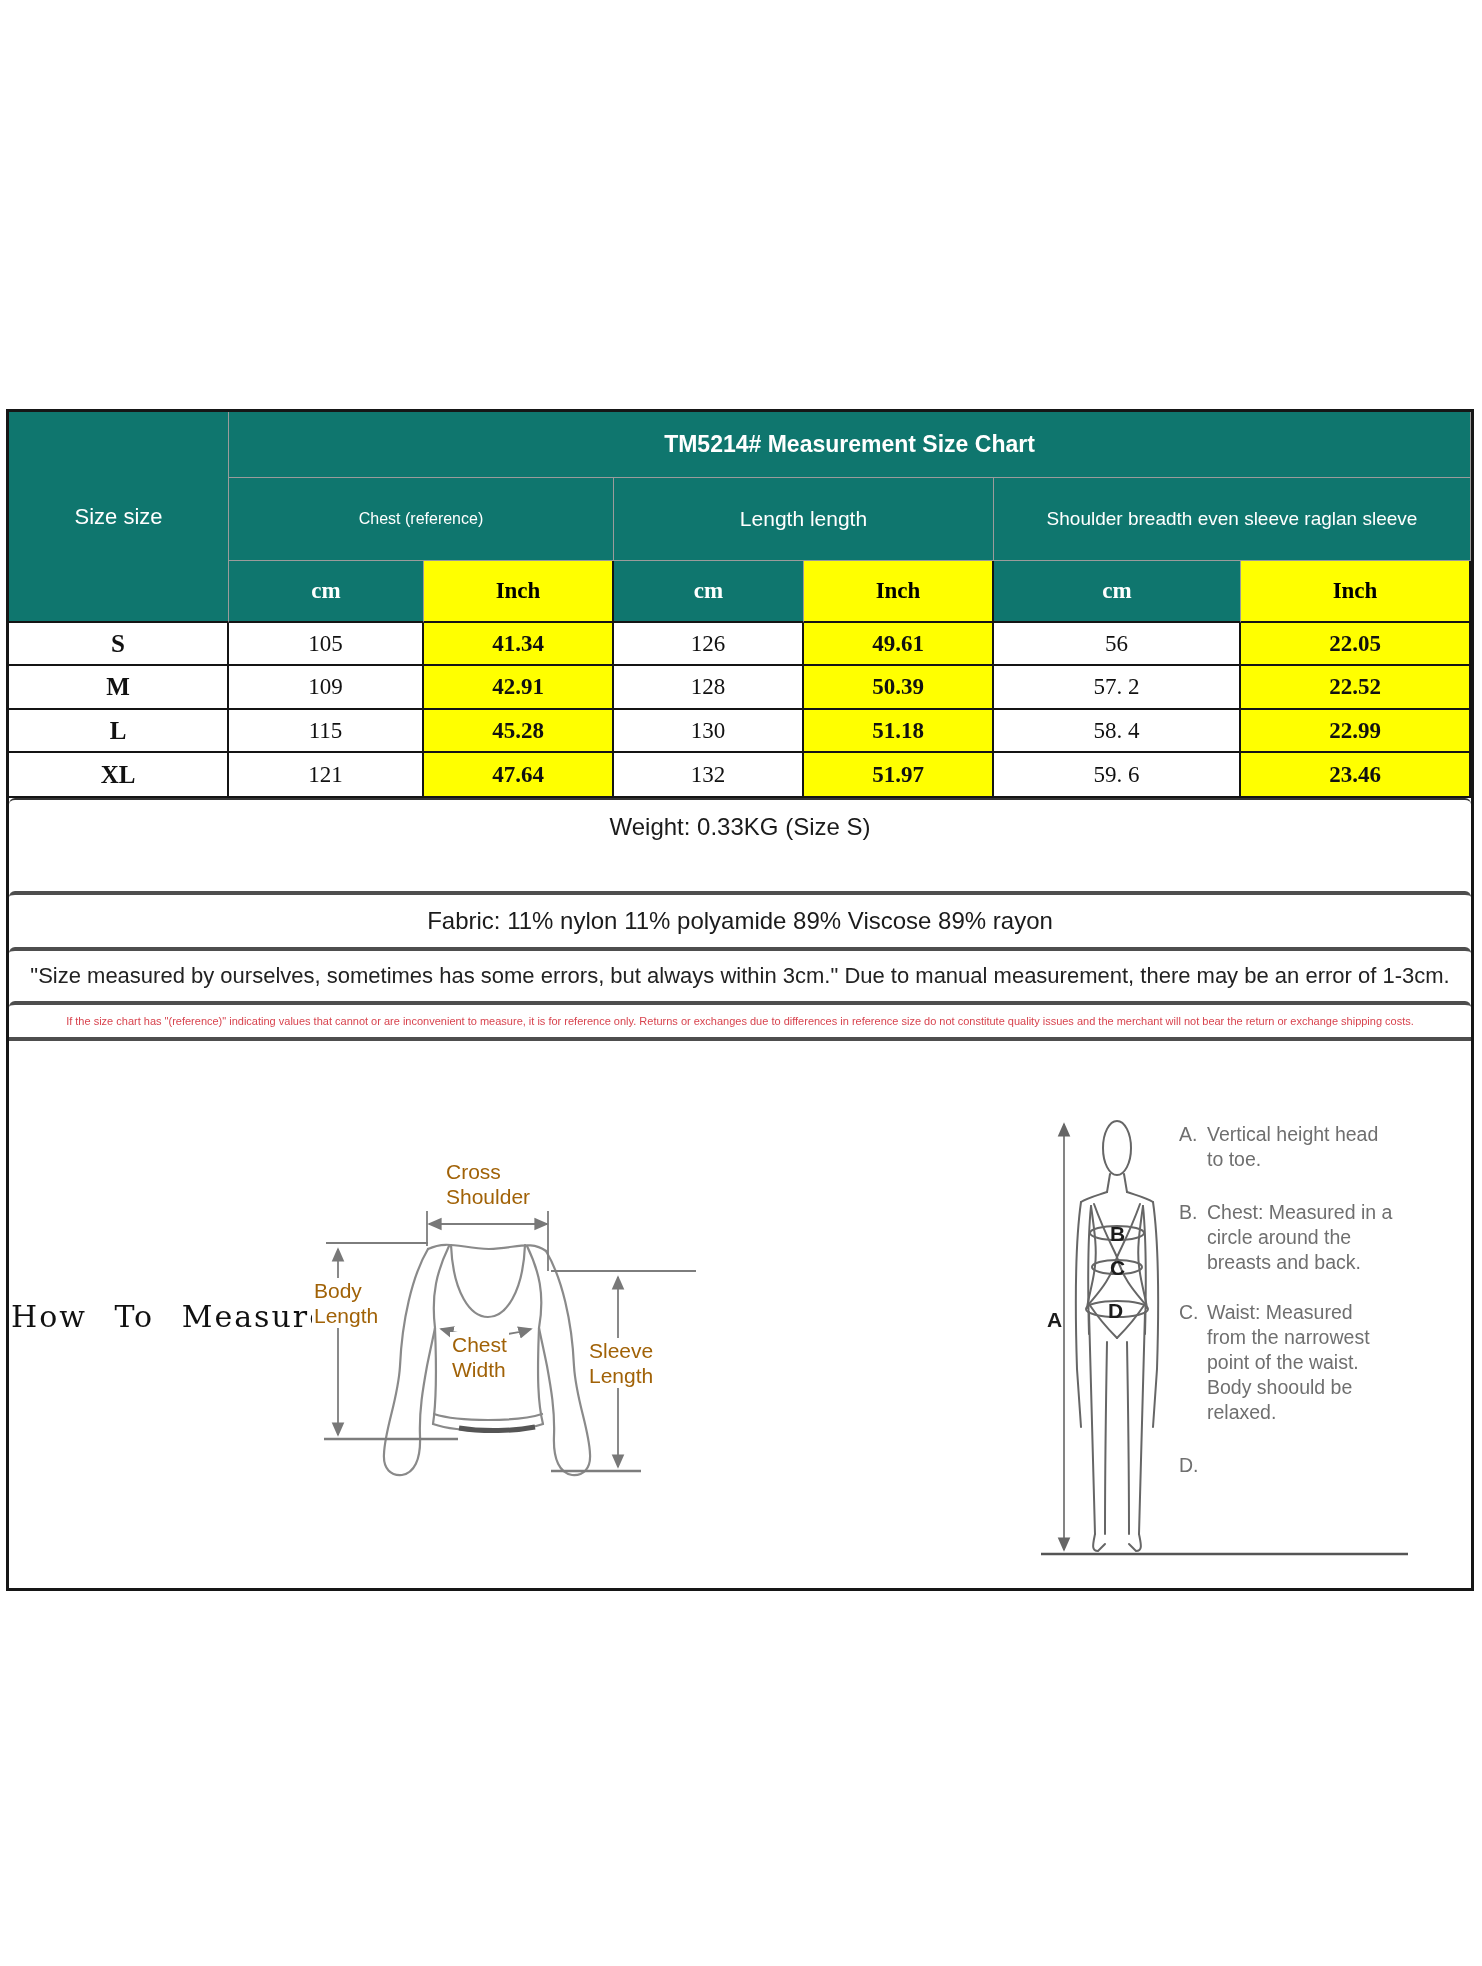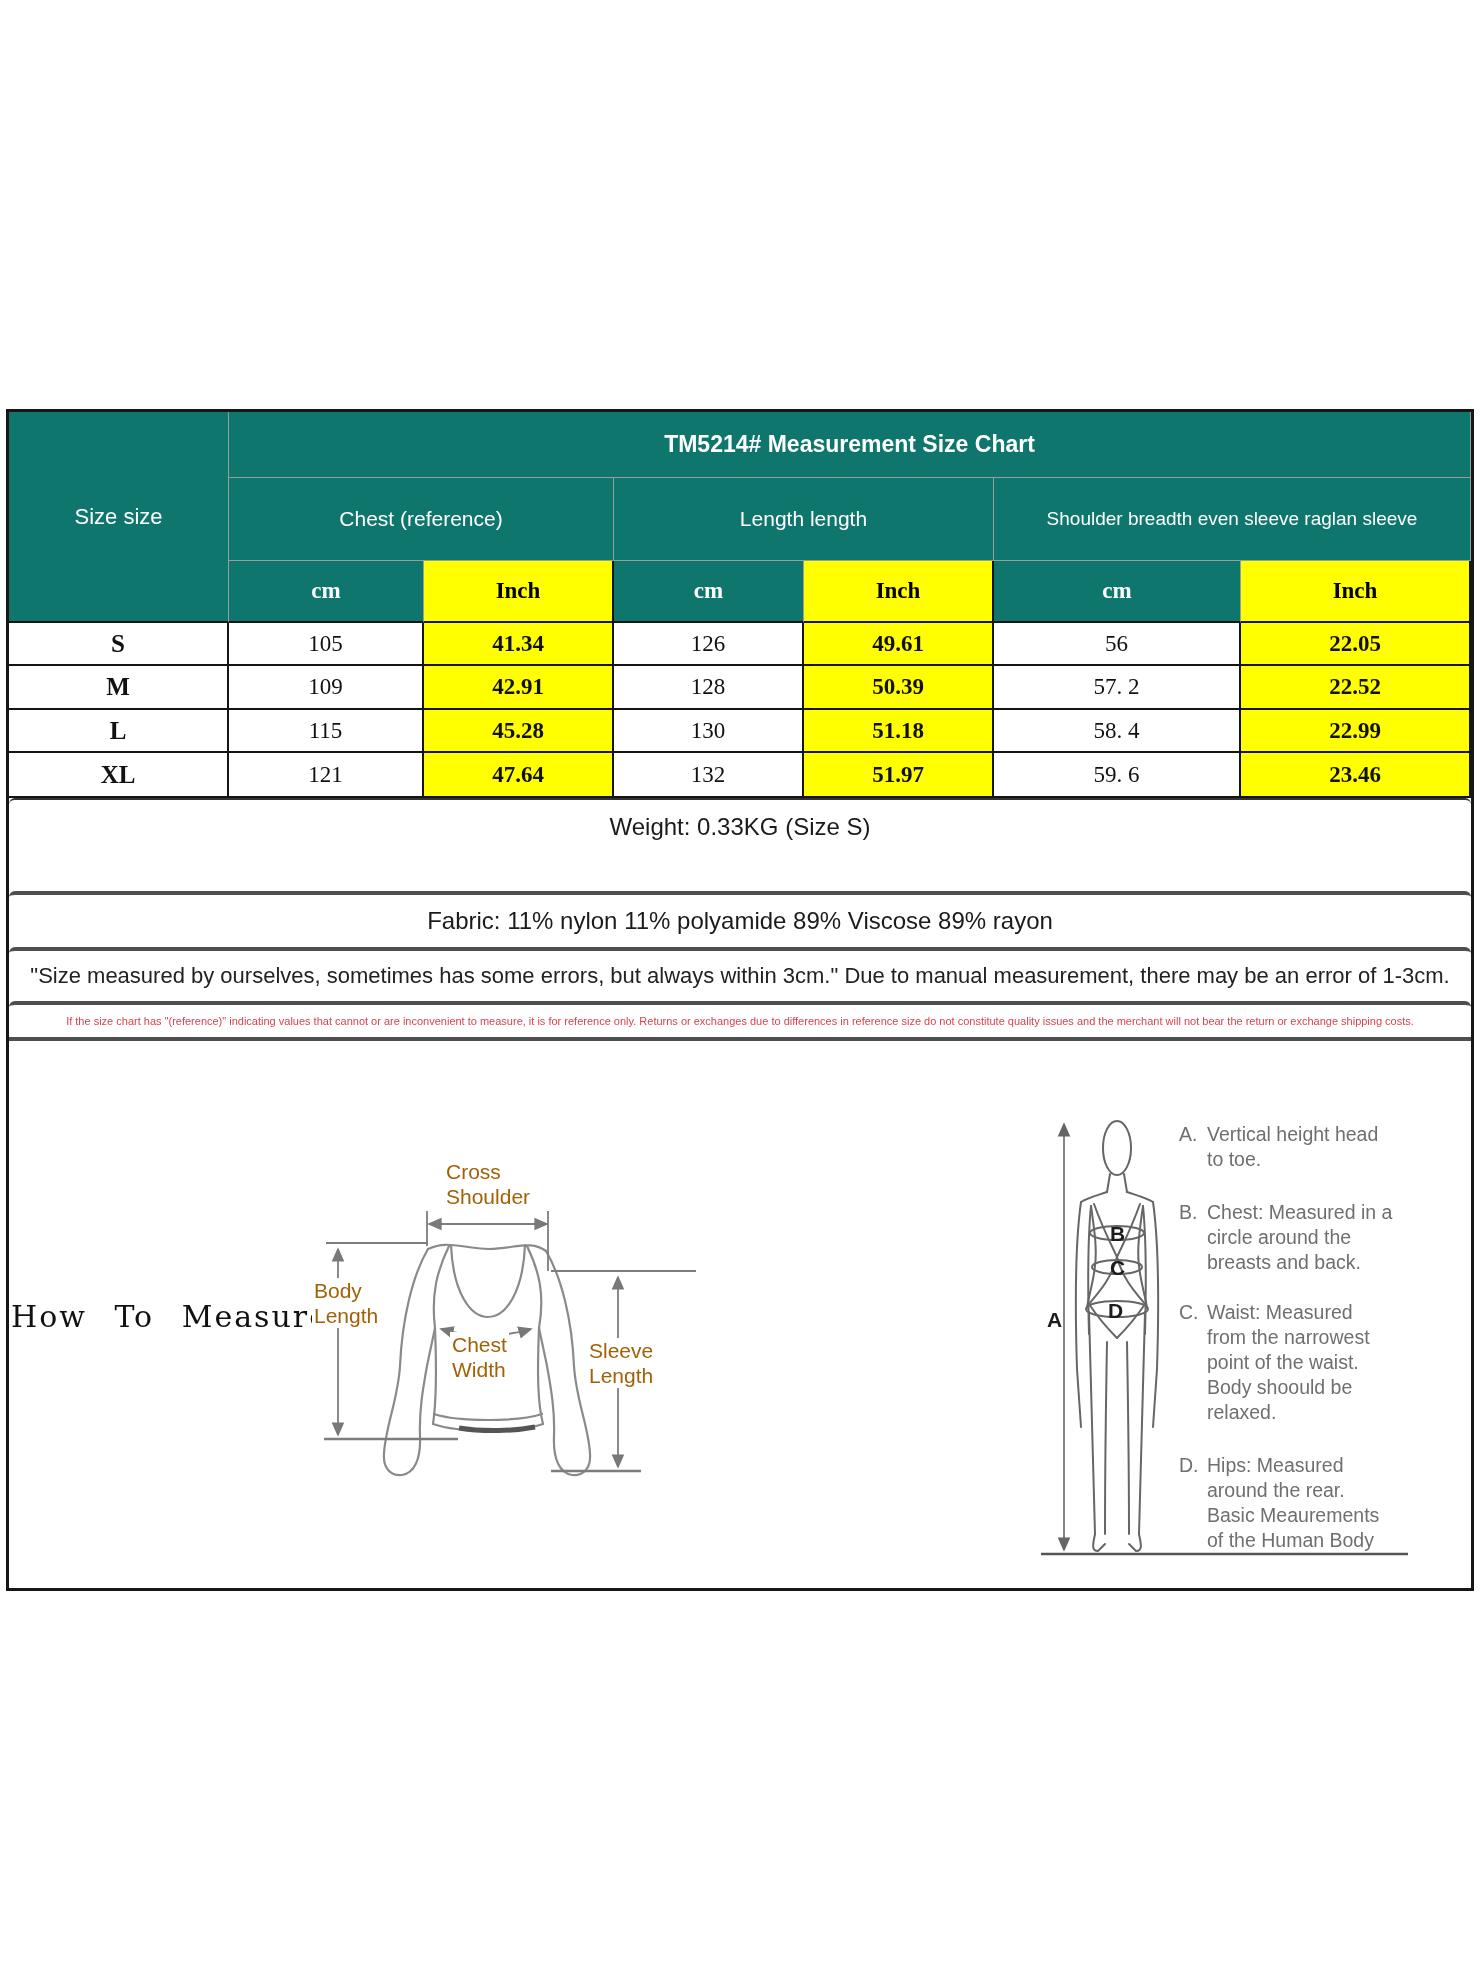--- a/index.html
+++ b/index.html
@@ -11,21 +11,21 @@
   
   .tbl { display:grid; grid-template-columns:220px 195px 190px 190px 190px 247px 230px;
          grid-template-rows:66px 83px 62px 43px 44px 43px 45px; }
   .cell { display:flex; align-items:center; justify-content:center; text-align:center; }
   .dark { background:#0f766e; color:#fff; border-right:1.5px solid #9b9b9b; border-bottom:1.5px solid #9b9b9b; }
   .dark.bd { border-bottom:2px solid #141414; }
   .light { background:#fff; color:#111; border-right:2px solid #141414; border-bottom:2px solid #141414; }
   .yl { background:#ffff00; }
   .c-size { grid-column:1; grid-row:1/4; font-size:22px; }
   .c-title { grid-column:2/8; grid-row:1; font-size:23px; font-weight:bold; }
-  .g-chest { grid-column:2/4; grid-row:2; font-size:21px; }
+  .g-chest { grid-column:2/4; grid-row:2; font-size:16px; }
   .g-len { grid-column:4/6; grid-row:2; font-size:21px; }
   .g-sh { grid-column:6/8; grid-row:2; font-size:19px; }
   .unit { font-family:"Liberation Serif", serif; font-weight:bold; font-size:23px; }
   .unit.yl { color:#000; border-right:2px solid #141414; border-bottom:2px solid #141414; }
   .num { font-family:"Liberation Serif", serif; font-size:23px; }
   .num.b { font-weight:bold; }
   .sz { font-family:"Liberation Serif", serif; font-size:25px; font-weight:bold; }
 
   
   .note { width:100%; display:flex; align-items:center; justify-content:center; text-align:center; background:#fff;border-radius:6px; }
@@ -212,22 +212,18 @@
         <div class="instr m2">
           <span class="k">C.</span>
           <span class="t">Waist: Measured
 from the narrowest
 point of the waist.
 Body shoould be
 relaxed.</span>
         </div>
         <div class="instr m3">
           <span class="k">D.</span>
-          <span class="t">Hips: Measured
-around the rear.
-Basic Meaurements
-of the Human Body</span>
         </div>
       </div>
     </div>
 
   </div>
 </div>
 
 </body></html>

